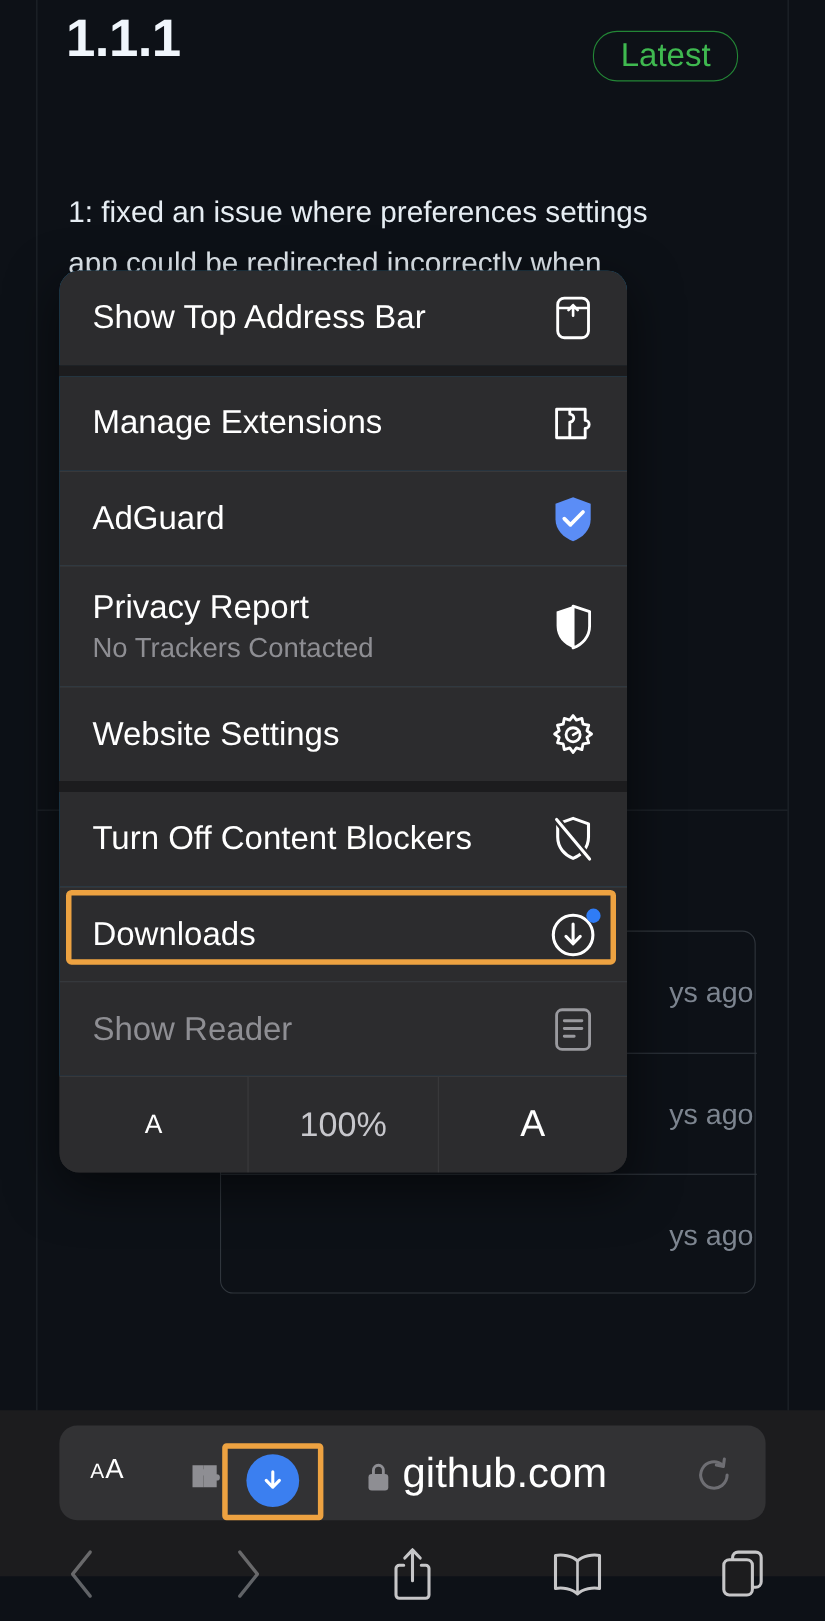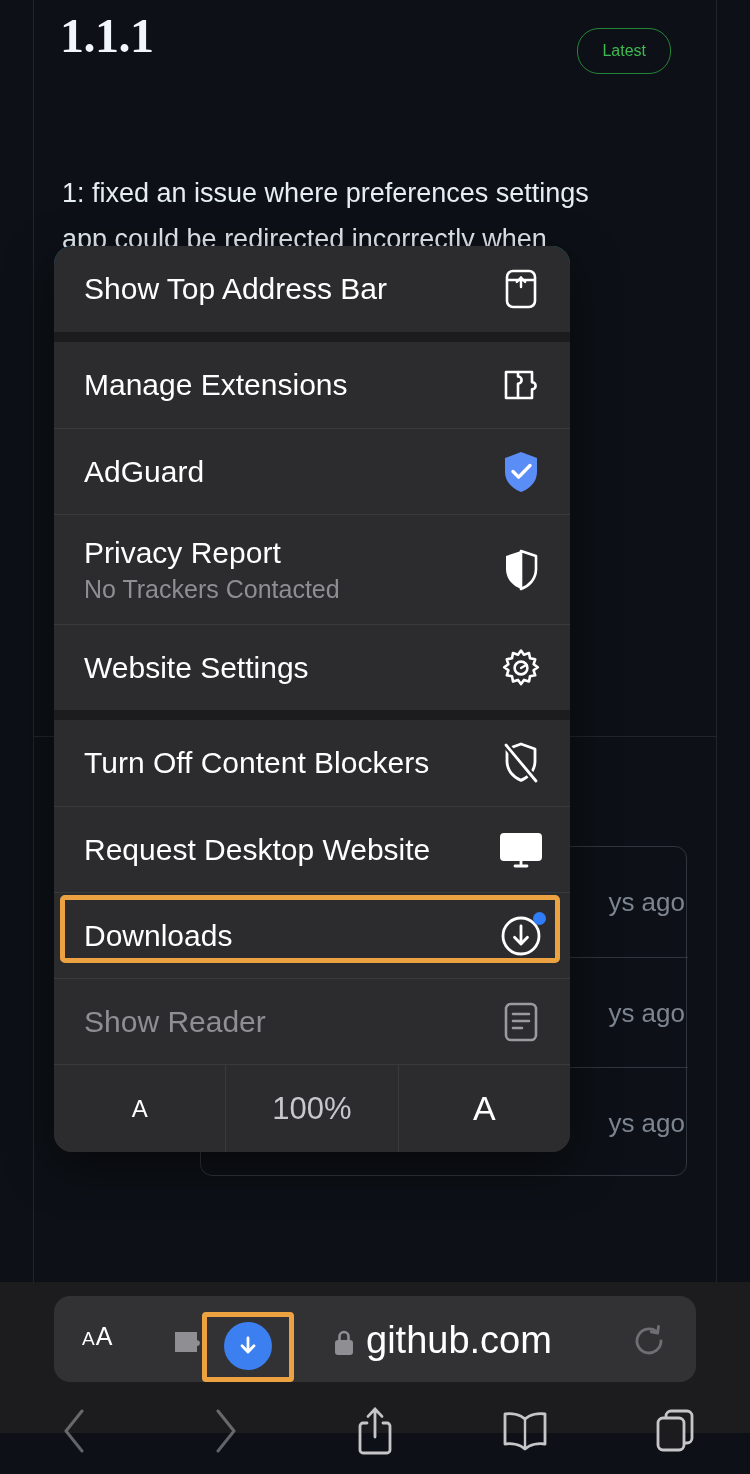--- a/index.html
+++ b/index.html
@@ -11,26 +11,26 @@
   }
   #root { position:relative; width:750px; height:1474px; background:#0d1117; }
 
   
   .page { position:absolute; inset:0; background:#0d1117; }
   .page-rail { position:absolute; left:33px; top:0; width:1px; height:1310px; background:#21262d; }
   .page-rail-r { position:absolute; left:716px; top:0; width:1px; height:1310px; background:#21262d; }
 
   .rel-title {
     position:absolute; left:60px; top:8px;
-    font-size:48px; font-weight:700; color:#f0f6fc; letter-spacing:-0.5px;font-family:Liberation Serif, serif;
+    font-size:48px; font-weight:700; color:#f0f6fc; letter-spacing:-0.5px;
   }
   .latest-badge {
     position:absolute; right:79px; top:28px;
     border:1px solid #238636; border-radius:22px;
-    padding:9px 24px; color:#3fb950; font-size:16px; line-height:26px;
+    padding:9px 24px; color:#3fb950; font-size:30px; line-height:26px;
     background:transparent;
   }
   .body-line {
     position:absolute; left:62px; color:#e6edf3; font-size:27px; line-height:46px;
     white-space:nowrap;
   }
   .bl1 { top:170px; }
   .bl2 { top:216px; }
   .bl3 { top:340px; left:430px; }
   .bl4 { top:538px; left:470px; }
@@ -240,31 +240,20 @@
         </div>
         <div class="micon">
           <svg width="38" height="44" viewBox="0 0 38 44">
             <path d="M19 3 5 8v12c0 9.6 6.4 16.4 14 19.4 7.6-3 14-9.8 14-19.4V8z" fill="none" stroke="#fff" stroke-width="2.8" stroke-linejoin="round"></path>
             <path d="M4 4l30 36" stroke="#2c2c2e" stroke-width="7"></path>
             <path d="M4 4l30 36" stroke="#fff" stroke-width="2.8" stroke-linecap="round"></path>
           </svg>
         </div>
       </div>
 
-      <div class="mitem">
-        <div class="mlabels">
-          <div class="mtitle">Request Desktop Website</div>
-        </div>
-        <div class="micon">
-          <svg width="46" height="38" viewBox="0 0 46 38">
-            <rect x="2" y="2" width="42" height="28" rx="4" fill="#fff"></rect>
-            <path d="M17 35h12M23 30v5" stroke="#fff" stroke-width="2.8" stroke-linecap="round"></path>
-          </svg>
-        </div>
-      </div>
 
 
       <div class="mitem">
         <div class="hl-downloads"></div>
         <div class="mlabels">
           <div class="mtitle">Downloads</div>
         </div>
         <div class="micon">
           <span class="badge-dot"></span>
           <svg width="44" height="44" viewBox="0 0 44 44">

